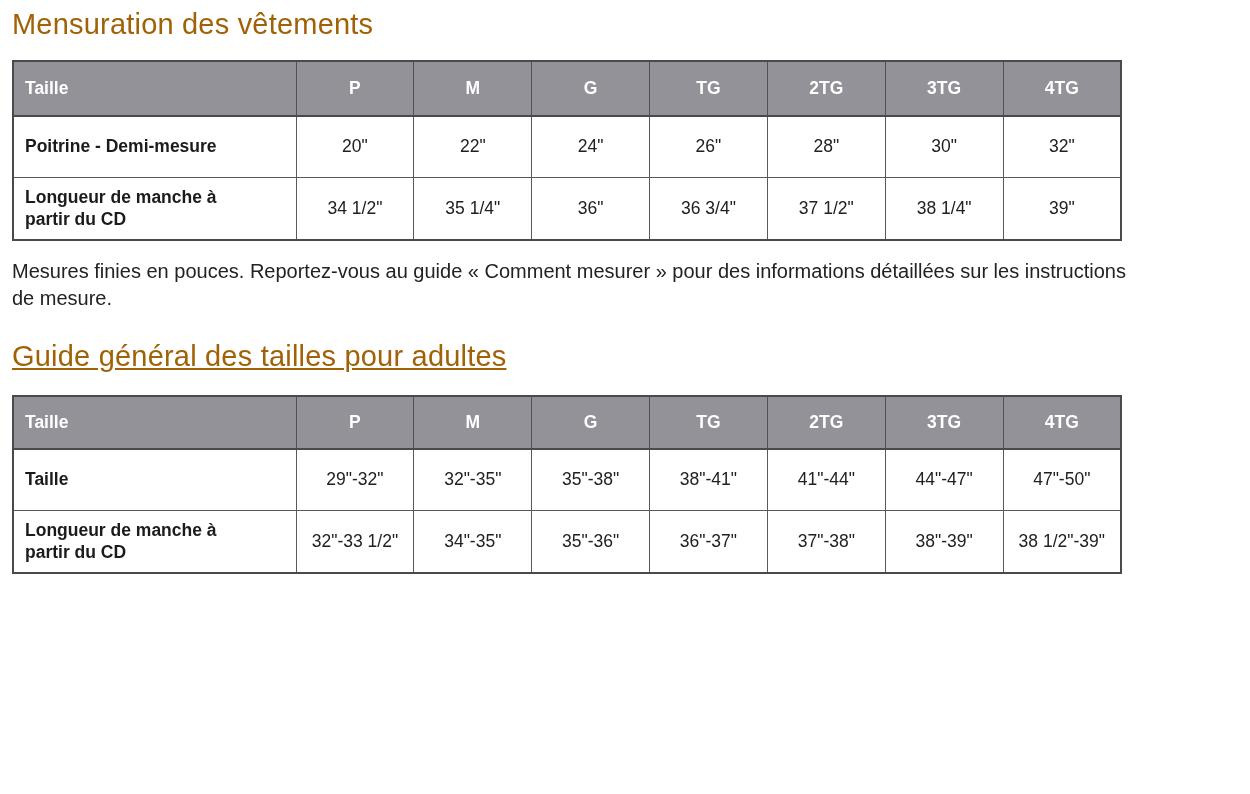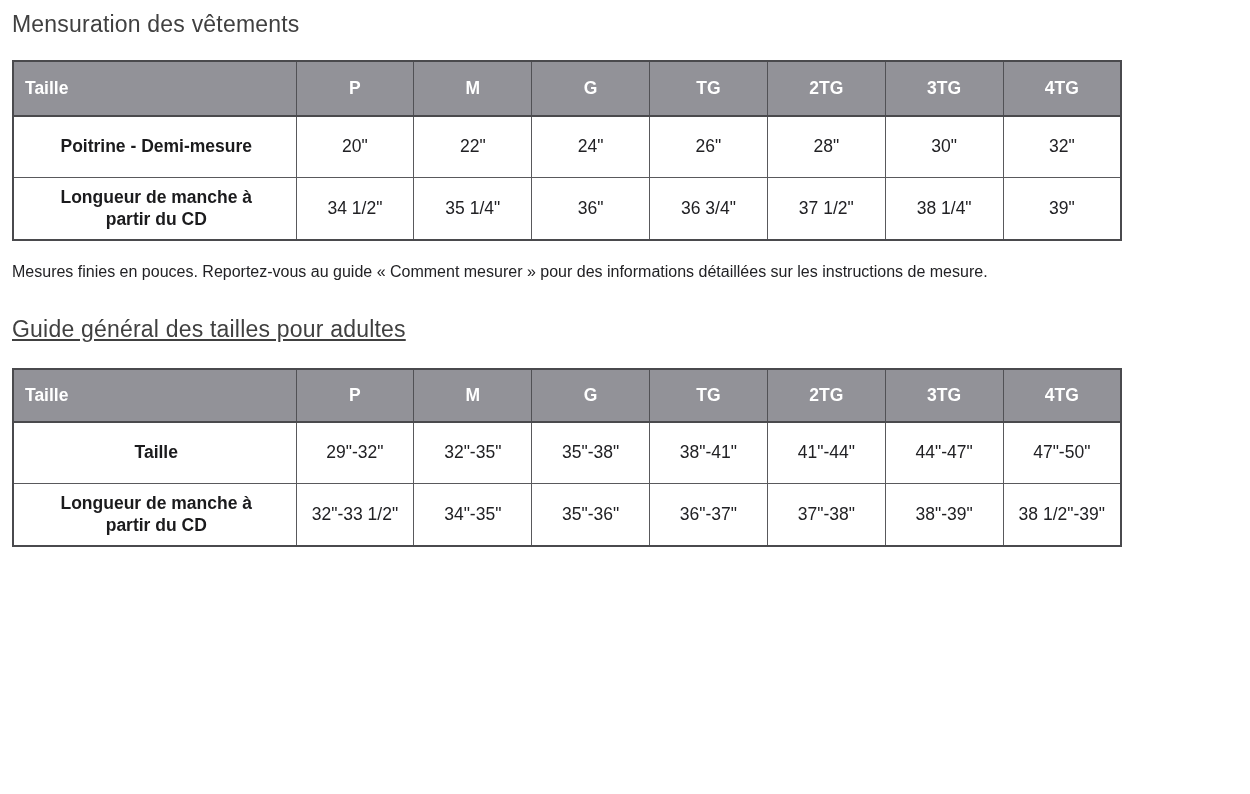--- a/index.html
+++ b/index.html
@@ -15,24 +15,24 @@
   body{
     width:1250px;
     height:794px;
     padding:8px 16px 0 12px;
     font-family:"Liberation Sans","DejaVu Sans",sans-serif;
     color:var(--text-color);
     overflow:hidden;
   }
   h1.section-title{
     margin:0;
-    font-size:23px;
+    font-size:29px;
     font-weight:400;
     line-height:33px;
-    color:#404040;
+    color:#a16207;
     letter-spacing:0.2px;
   }
   h1.title-adult{margin-top:28px;text-decoration:underline;}
   table.size-table{
     width:1110px;
     table-layout:fixed;
     border-collapse:collapse;
     margin-top:19px;
     border:2px solid var(--table-frame);
   }
@@ -51,38 +51,38 @@
     font-weight:700;
     border-color:#515155;
     border-bottom:2px solid var(--table-frame);
   }
   .size-table thead th.label-cell{
     text-align:left;
     padding-left:11px;
   }
   .size-table tbody tr{height:61px;}
   .size-table tbody th.label-cell{
-    text-align:center;
+    text-align:left;
     font-weight:700;
     padding:8px 8px 8px 11px;
     line-height:1.3;
     white-space:pre-line;
     color:#1b1b1d;
   }
   .size-table td.value-cell,
   .size-table thead th.value-cell{
     text-align:center;
     font-weight:400;
   }
   .size-table td.value-cell{color:#212124;}
   .size-table thead th.value-cell{font-weight:700;}
   p.note{
     margin:17px 0 0 0;
     max-width:1140px;
-    font-size:16px;
+    font-size:20px;
     line-height:27px;
     color:#222225;
   }
 </style>
 </head>
 <body>
 
 <main>
 
   <h1 class="section-title title-garment">Mensuration des vêtements</h1>

